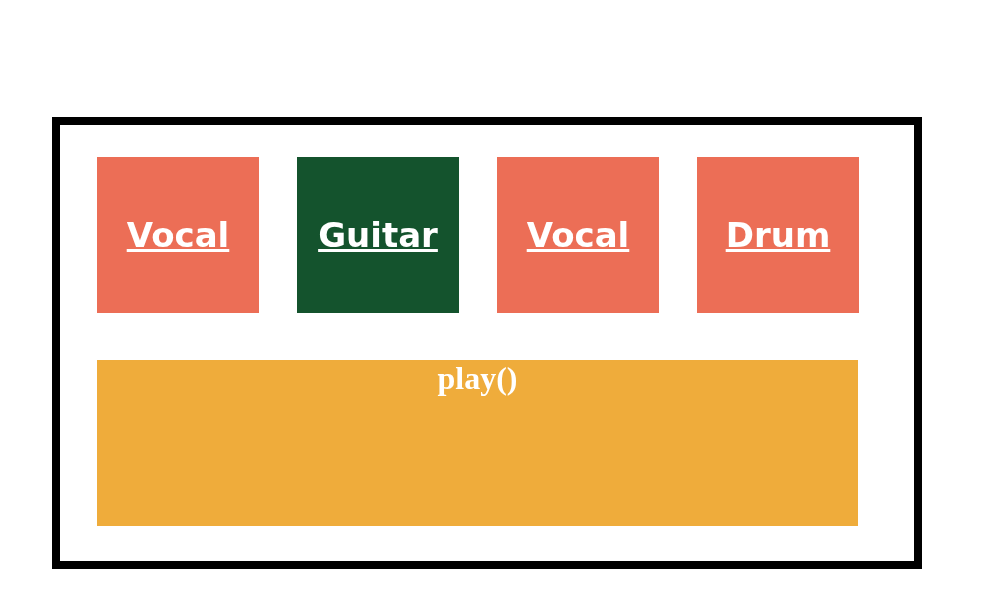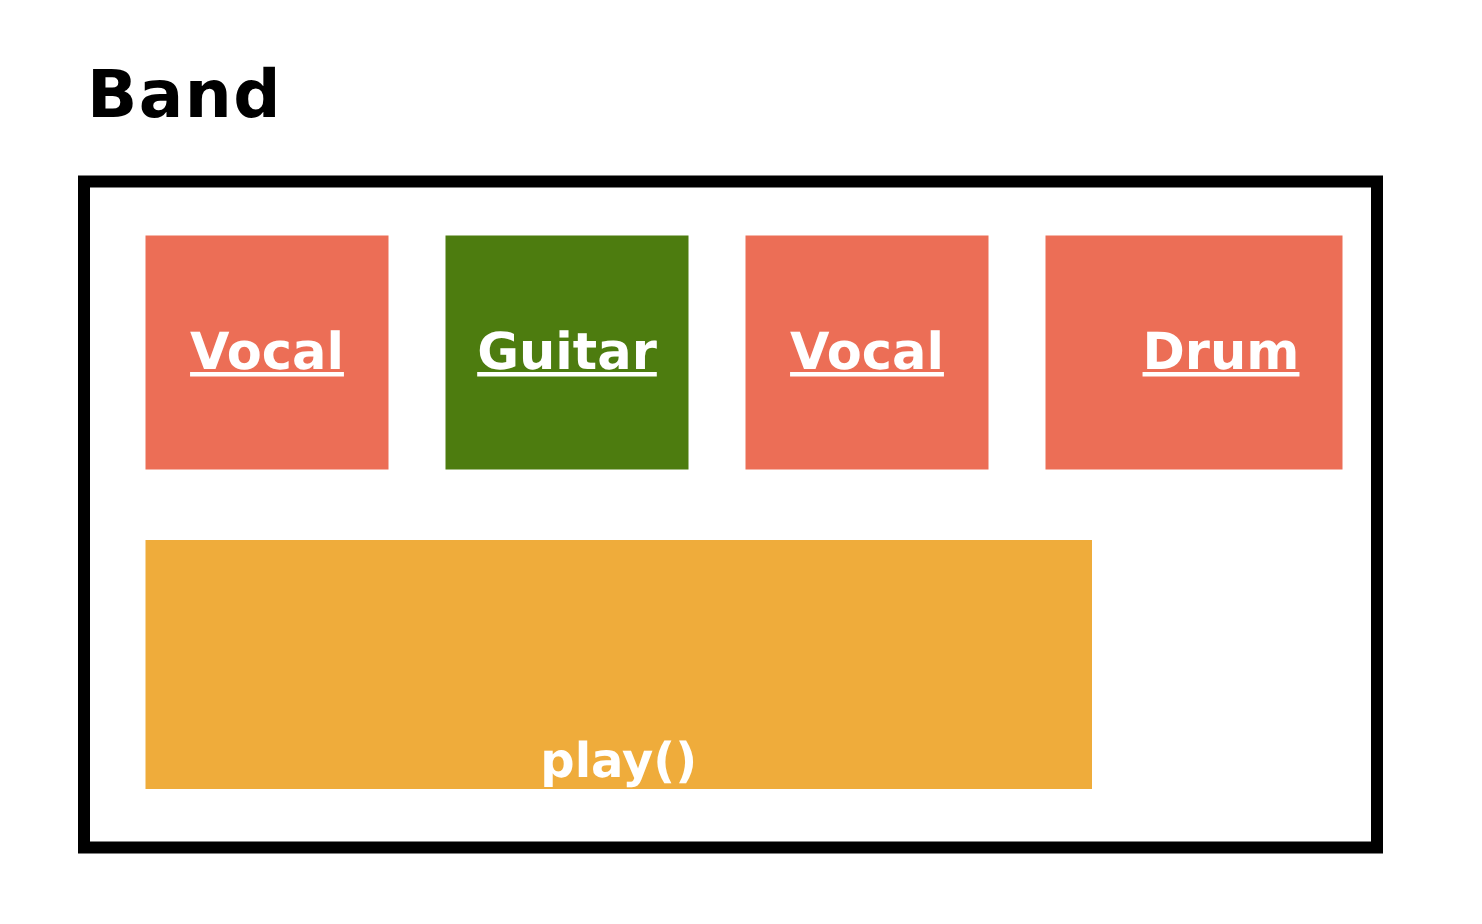--- a/index.html
+++ b/index.html
@@ -45,49 +45,49 @@
     align-items: center;
     justify-content: center;
     color: #ffffff;
     font-size: 34px;
     font-weight: 700;
     text-decoration: underline;
   }
   .member-0 { left: 37px; }
   .member-1 { left: 237px; }
   .member-2 { left: 437px; }
-  .member-3 { left: 637px; padding-left: 36px; }
+  .member-3 { left: 637px; }
   .method-box {
     position: absolute;
     left: 37px;
     top: 235px;
-    width: 631px;
+    width: 761px;
     height: 166px;
     display: flex;
-    align-items: flex-end;
+    align-items: flex-start;
     justify-content: center;
     color: #ffffff;
     font-size: 32px;
     font-weight: 700;
+    font-family: Liberation Serif, serif;
   }
 </style>
 </head>
 <body>
 
 <div class="stage">
 
-  <div class="diagram-title" style="color: rgb(0, 0, 0);">Band</div>
 
   <div class="band-container" style="border-color: rgb(0, 0, 0);">
 
     <div class="member-box member-0" style="background: rgb(236, 110, 86); color: rgb(255, 255, 255);">
       <span>Vocal</span>
     </div>
 
-    <div class="member-box member-1" style="background: #4d7c0f; color: rgb(255, 255, 255);">
+    <div class="member-box member-1" style="background: #14532d; color: rgb(255, 255, 255);">
       <span>Guitar</span>
     </div>
 
     <div class="member-box member-2" style="background: rgb(236, 110, 86); color: rgb(255, 255, 255);">
       <span>Vocal</span>
     </div>
 
     <div class="member-box member-3" style="background: rgb(236, 110, 86); color: rgb(255, 255, 255);">
       <span>Drum</span>
     </div>

